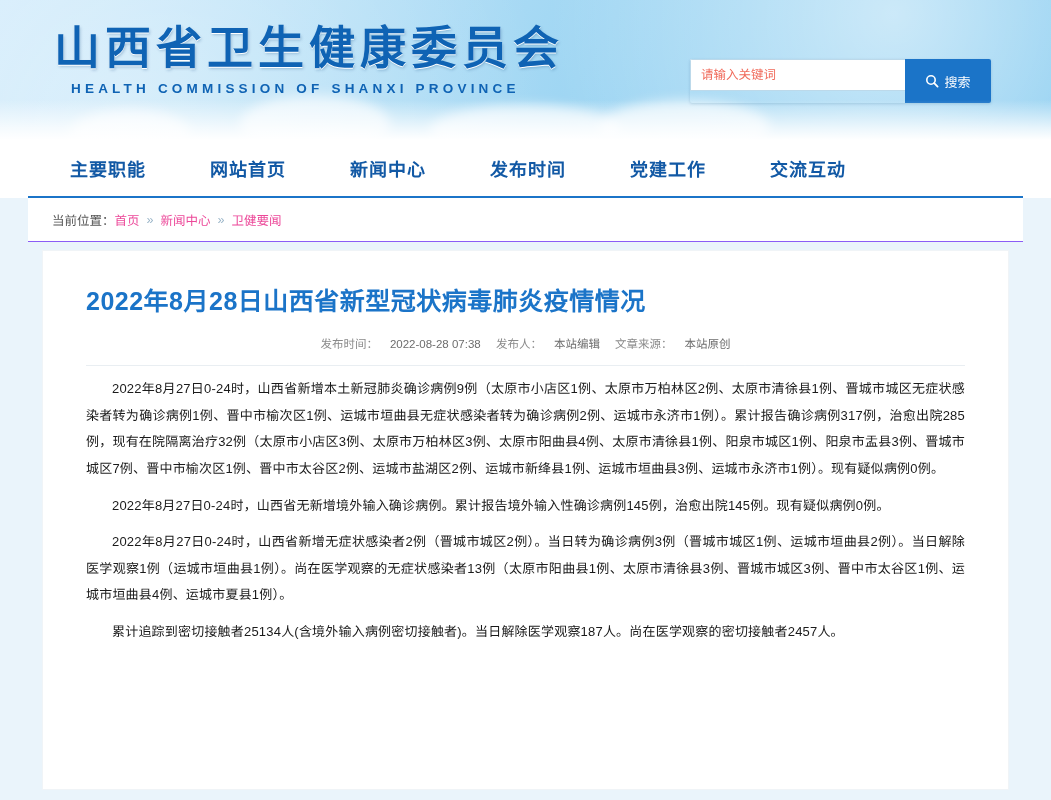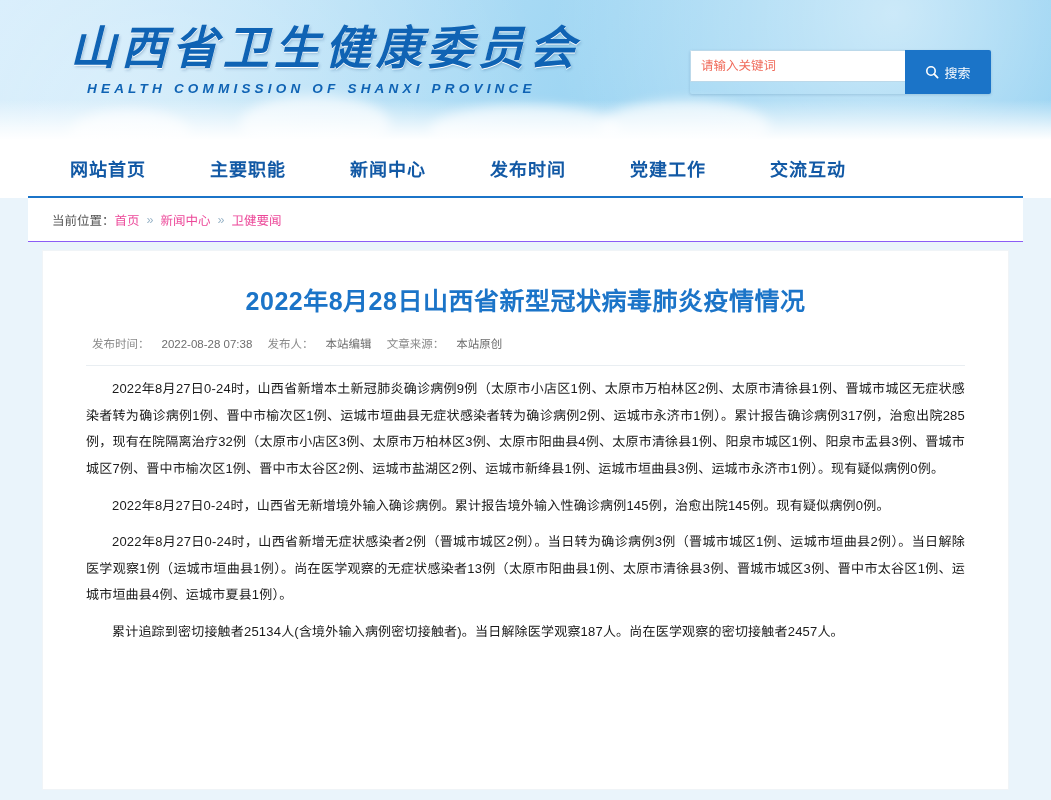--- a/index.html
+++ b/index.html
@@ -38,23 +38,22 @@
     background: rgba(255,255,255,0.65);
     filter: blur(6px);
   }
   .c1 { width: 150px; height: 60px; left: 240px; top: 95px; }
   .c2 { width: 190px; height: 52px; left: 430px; top: 105px; }
   .c3 { width: 120px; height: 46px; left: 70px; top: 110px; }
   .c4 { width: 170px; height: 56px; left: 600px; top: 100px; }
 
   .logo-block {
     position: absolute;
-    left: 70px;
+    left: 54px;
     top: 22px;
-    font-style: italic;
   }
   .logo-title {
     font-family: "DejaVu Sans", "Liberation Sans", sans-serif;
     font-size: 46px;
     font-weight: 700;
     letter-spacing: 5px;
     color: #0f63b4;
     text-shadow: 0 1px 0 #ffffff, 1px 2px 3px rgba(0,60,120,0.25);
     white-space: nowrap;
     line-height: 1.15;
@@ -66,21 +65,21 @@
     letter-spacing: 4.2px;
     color: #0f63b4;
     white-space: nowrap;
     padding-left: 17px;
   }
 
   
   .search-wrap {
     position: absolute;
     right: 60px;
-    top: 50px;
+    top: 59px;
     display: flex;
     align-items: stretch;
     box-shadow: 0 1px 3px rgba(0,60,110,0.18);
     border-radius: 2px;
     overflow: hidden;
   }
   .search-input {
     width: 215px;
     height: 32px;
     border: 1px solid #bcd9ea;
@@ -155,30 +154,30 @@
 
   .card {
     background: #ffffff;
     margin: 8px 14px 0 14px;
     padding: 30px 44px 20px 44px;
     box-sizing: border-box;
     min-height: 540px;
     box-shadow: 0 0 0 1px #f0f4f7 inset;
   }
   .art-title {
-    text-align: center;
+    text-align: left;
     font-size: 25px;
     font-weight: 700;
     color: #1b74c8;
     letter-spacing: 0.5px;
     line-height: 1.4;
     margin: 4px 0 16px 0;
   }
   .meta {
-    text-align: left;
+    text-align: center;
     font-size: 11.5px;
     color: #8a8a8a;
     padding-bottom: 14px;
     border-bottom: 1px solid #e9eef2;
     margin-bottom: 10px;
   }
   .meta span { margin: 0 6px; }
   .meta .val { color: #6d6d6d; }
 
   .body-text p {
@@ -214,22 +213,22 @@
           <line x1="9.2" y1="9.2" x2="12.6" y2="12.6" stroke="#ffffff" stroke-width="1.8" stroke-linecap="round"></line>
         </svg>
       </span>
       <span>搜索</span>
     </button>
   </div>
 </div>
 
 <div class="nav-shell">
   <div class="nav">
+    <div class="nav-item">主要职能</div>
     <div class="nav-item">网站首页</div>
-    <div class="nav-item">主要职能</div>
     <div class="nav-item">新闻中心</div>
     <div class="nav-item">发布时间</div>
     <div class="nav-item">党建工作</div>
     <div class="nav-item">交流互动</div>
   </div>
 </div>
 
 <div class="page">
 
   <div class="crumb-bar">

